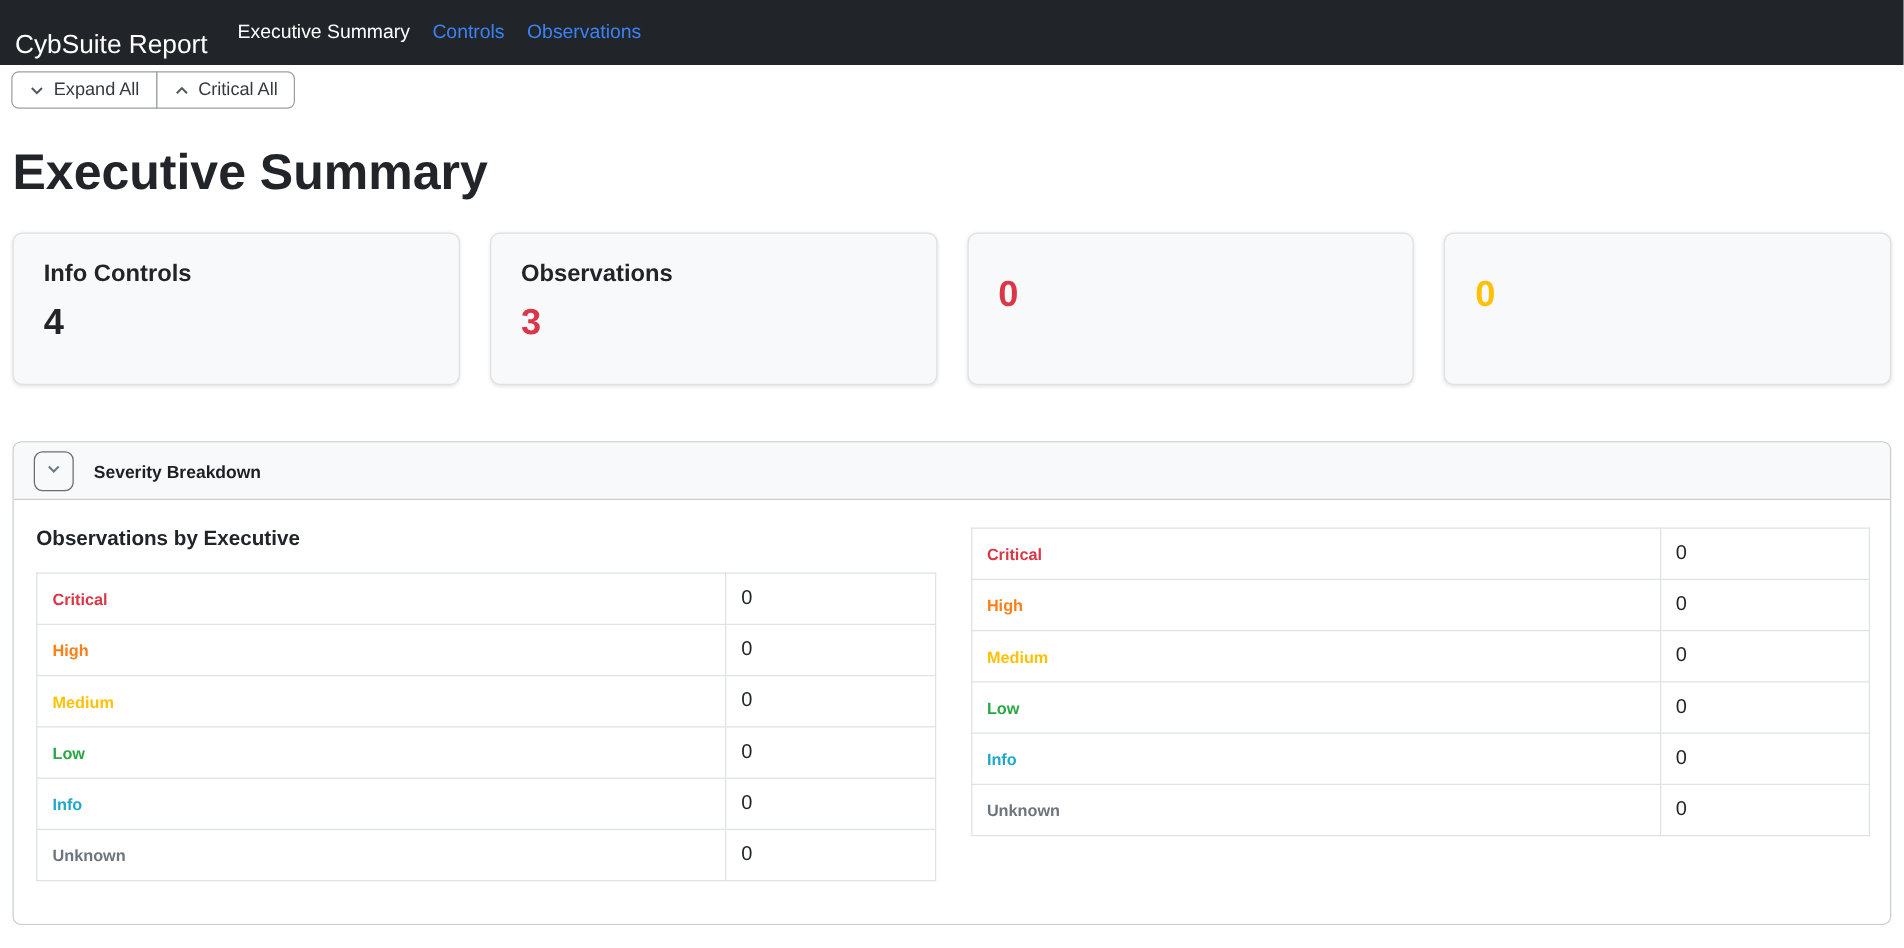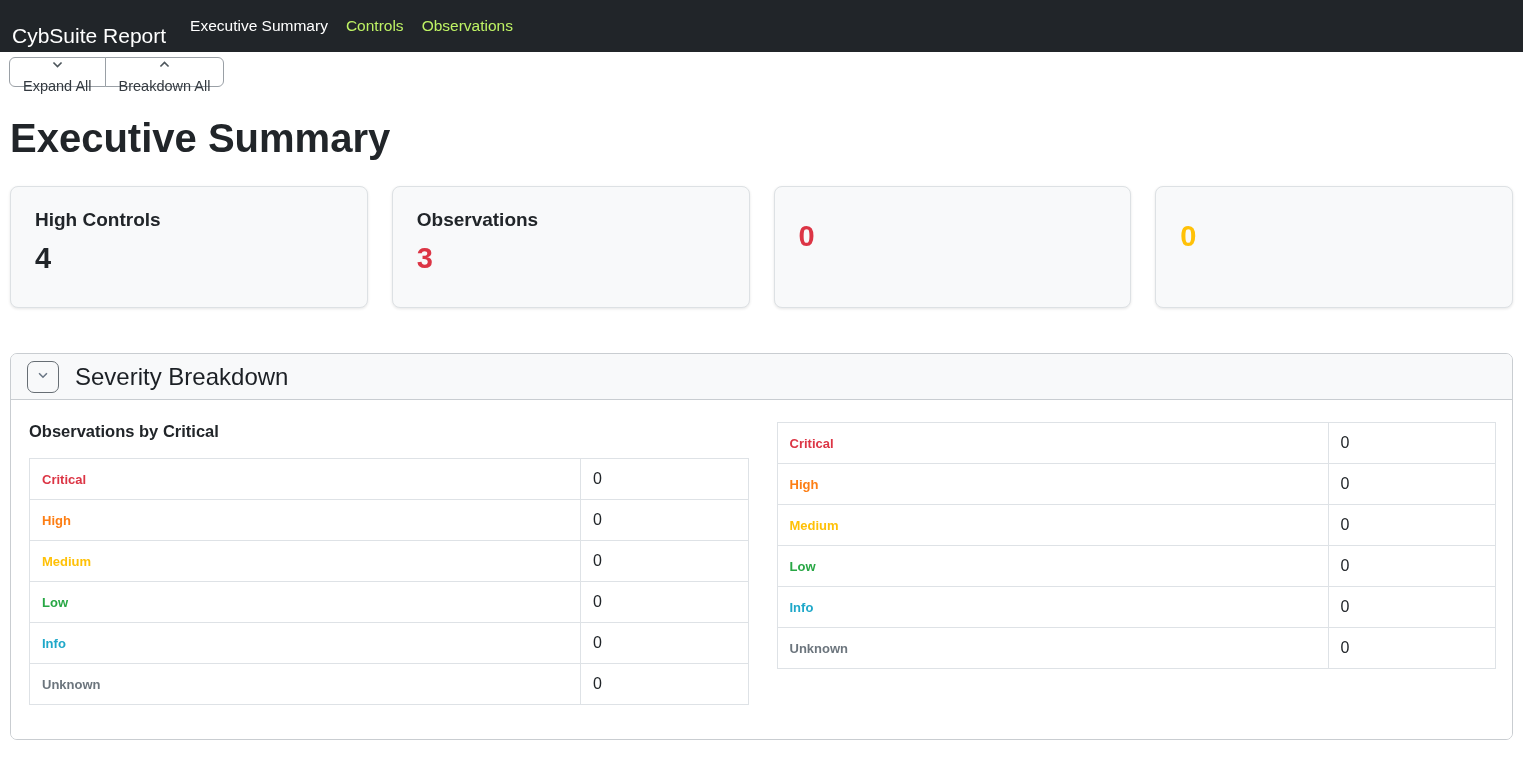--- a/index.html
+++ b/index.html
@@ -26,42 +26,41 @@
     cursor: pointer;
     margin-top: 19px;
   }
   .navbar-nav {
     display: flex;
     margin-left: 24px;
     gap: 18px;
   }
   .nav-link {
     font-size: 15.5px;
-    color: #bef264;
+    color: #3b82f6;
     text-decoration: none;
     cursor: pointer;
   }
   .nav-link.active { color: #ffffff; }
 
   
   .toolbar { margin: 5px 0 0 9px; display: flex; }
   .btn-group { display: inline-flex; }
   .btn {
     display: inline-flex;
     align-items: center;
     gap: 7px;
     height: 30px;
     padding: 0 13px;
     background: #ffffff;
     border: 1px solid #9aa0a6;
     font-size: 14.5px;
     color: #343a40;
     cursor: pointer;
     font-family: inherit;
-    flex-direction: column;
   }
   .btn-group .btn:first-child { border-radius: 6px 0 0 6px; }
   .btn-group .btn:last-child { border-radius: 0 6px 6px 0; margin-left: -1px; }
   .chev { display: inline-block; width: 13px; height: 13px; }
   .chev svg { width: 13px; height: 13px; stroke: #4d565c; fill: none; stroke-width: 2; }
 
   
   .page-title {
     font-size: 40px;
     font-weight: 700;
@@ -109,21 +108,21 @@
     height: 32px;
     background: transparent;
     border: 1px solid #676e74;
     border-radius: 7px;
     display: inline-flex;
     align-items: center;
     justify-content: center;
     cursor: pointer;
   }
   .toggle-btn svg { width: 14px; height: 14px; stroke: #6b7785; fill: none; stroke-width: 1.8; }
-  .section-title { font-size: 24px; font-weight: 400; color: #1c2025; }
+  .section-title { font-size: 14px; font-weight: 700; color: #1c2025; }
 
   .section-body {
     background: #ffffff;
     padding: 22px 16px 34px 18px;
     display: grid;
     grid-template-columns: 1fr 1fr;
     gap: 28px;
   }
   .table-title { font-size: 16.5px; font-weight: 700; color: #212529; margin-bottom: 17px; }
   table.sev-table {
@@ -161,30 +160,30 @@
           </svg>
       </span>
       <span>Expand All</span>
     </button>
     <button class="btn">
       <span class="chev">
         <svg viewBox="0 0 16 16">
             <polyline points="3,10.5 8,5.5 13,10.5"></polyline>
           </svg>
       </span>
-      <span>Breakdown All</span>
+      <span>Critical All</span>
     </button>
   </div>
 </div>
 
 <h1 class="page-title">Executive Summary</h1>
 
 <div class="cards">
   <div class="card">
-    <div class="card-title">High Controls</div>
+    <div class="card-title">Info Controls</div>
     <div class="card-value" style="color: rgb(33, 37, 41);">4</div>
   </div>
   <div class="card">
     <div class="card-title">Observations</div>
     <div class="card-value" style="color: rgb(220, 53, 69);">3</div>
   </div>
   <div class="card">
     <div class="card-value" style="color: rgb(220, 53, 69);">0</div>
   </div>
   <div class="card">
@@ -200,21 +199,21 @@
             <polyline points="3.5,6 8,10.5 12.5,6"></polyline>
           </svg>
       </span>
     </button>
     <span class="section-title">Severity Breakdown</span>
   </div>
 
   <div class="section-body">
 
     <div>
-      <div class="table-title">Observations by Critical</div>
+      <div class="table-title">Observations by Executive</div>
       <table class="sev-table">
         <tbody>
           <tr>
             <td class="lbl" style="color: rgb(220, 53, 69);">Critical</td>
             <td class="val">0</td>
           </tr>
           <tr>
             <td class="lbl" style="color: rgb(253, 126, 20);">High</td>
             <td class="val">0</td>
           </tr>

